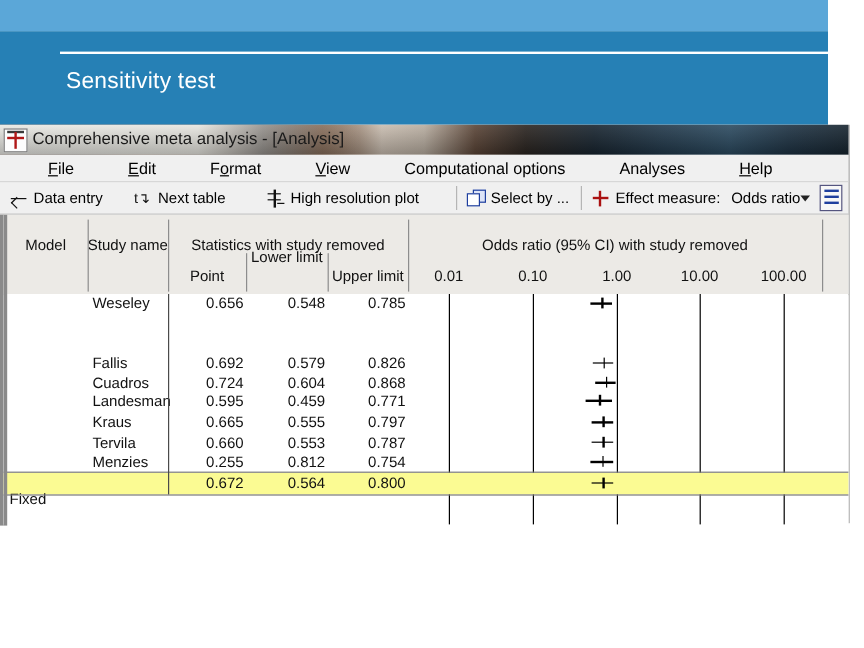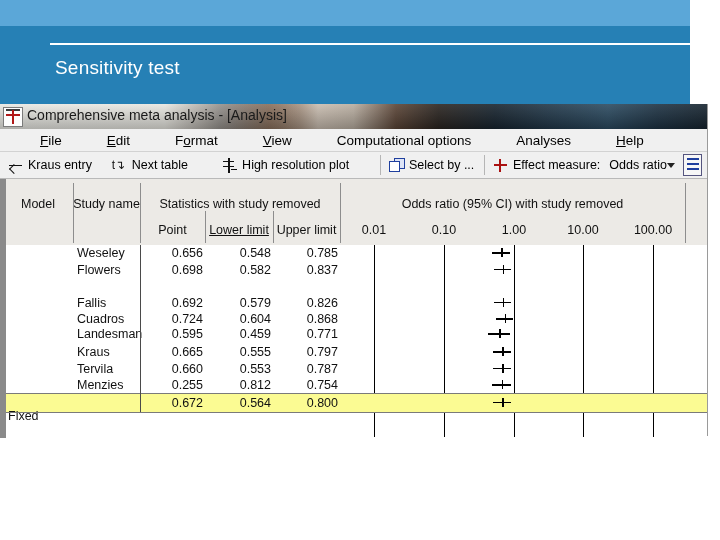--- a/index.html
+++ b/index.html
@@ -180,21 +180,21 @@
       <div class="menu-item"><u>V</u>iew</div>
       <div class="menu-item">Computational options</div>
       <div class="menu-item">Analyses</div>
       <div class="menu-item"><u>H</u>elp</div>
     </div>
 
     <div class="toolbar">
 
       <div class="tb-btn" style="padding-left:8px; width:122px;">
         <span class="tb-ico ico-arrow-left"></span>
-        <span>Kraus entry</span>
+        <span>Data entry</span>
       </div>
 
       <div class="tb-btn" style="width:130px;">
         <span class="tb-ico ico-next-table">t↴</span>
         <span>Next table</span>
       </div>
 
       <div class="tb-btn" style="width:186px;">
         <span class="tb-ico ico-plot">
           <i class="v"></i>
@@ -237,21 +237,21 @@
 
     <div class="grid-wrap">
 
       <div class="grid-header">
         <div class="hdr-cell" style="left:0;  top:18px; width:70px;">Model</div>
         <div class="hdr-cell" style="left:70px;top:18px; width:67px;">Study name</div>
         <div class="hdr-cell" style="left:137px;top:18px;width:200px;">Statistics with study removed</div>
         <div class="hdr-cell" style="left:337px;top:18px;width:345px;">Odds ratio (95% CI) with study removed</div>
 
         <div class="hdr-cell" style="left:137px;top:44px;width:65px;">Point</div>
-        <div class="hdr-cell" style="left:202px;top:44px;width:68px;text-decoration:underline;">Lower limit</div>
+        <div class="hdr-cell" style="left:202px;top:28px;width:68px;">Lower limit</div>
         <div class="hdr-cell" style="left:270px;top:44px;width:67px;">Upper limit</div>
 
         <div class="hdr-cell" style="left:347px;top:44px;width:48px;">0.01</div>
         <div class="hdr-cell" style="left:417px;top:44px;width:48px;">0.10</div>
         <div class="hdr-cell" style="left:487px;top:44px;width:48px;">1.00</div>
         <div class="hdr-cell" style="left:555px;top:44px;width:50px;">10.00</div>
         <div class="hdr-cell" style="left:623px;top:44px;width:54px;">100.00</div>
 
         <div class="vline" style="left:70px;  top:4px;  height:60px;"></div>
         <div class="vline" style="left:137px; top:4px;  height:60px;"></div>
@@ -273,30 +273,20 @@
           <div class="cell" style="left:74px; top:1px;">Weseley</div>
           <div class="cell r" style="left:137px; top:1px; width:63px;">0.656</div>
           <div class="cell r" style="left:204px; top:1px; width:64px;">0.548</div>
           <div class="cell r" style="left:272px; top:1px; width:63px;">0.785</div>
           <div class="marker" style="left:489px; width:18px; height:16.5px;">
             <div class="mh" style="left:0; width:18px;"></div>
               <div class="mv"></div>
           </div>
         </div>
 
-        <div class="row" style="top:16.5px;">
-          <div class="cell" style="left:74px; top:1px;">Flowers</div>
-          <div class="cell r" style="left:137px; top:1px; width:63px;">0.698</div>
-          <div class="cell r" style="left:204px; top:1px; width:64px;">0.582</div>
-          <div class="cell r" style="left:272px; top:1px; width:63px;">0.837</div>
-          <div class="marker" style="left:491px; width:17px; height:16.5px;">
-            <div class="mh" style="left:0; width:17px;"></div>
-              <div class="mv"></div>
-          </div>
-        </div>
 
 
         <div class="row" style="top:49.5px;">
           <div class="cell" style="left:74px; top:1px;">Fallis</div>
           <div class="cell r" style="left:137px; top:1px; width:63px;">0.692</div>
           <div class="cell r" style="left:204px; top:1px; width:64px;">0.579</div>
           <div class="cell r" style="left:272px; top:1px; width:63px;">0.826</div>
           <div class="marker" style="left:491px; width:17px; height:16.5px;">
             <div class="mh" style="left:0; width:17px;"></div>
               <div class="mv"></div>

